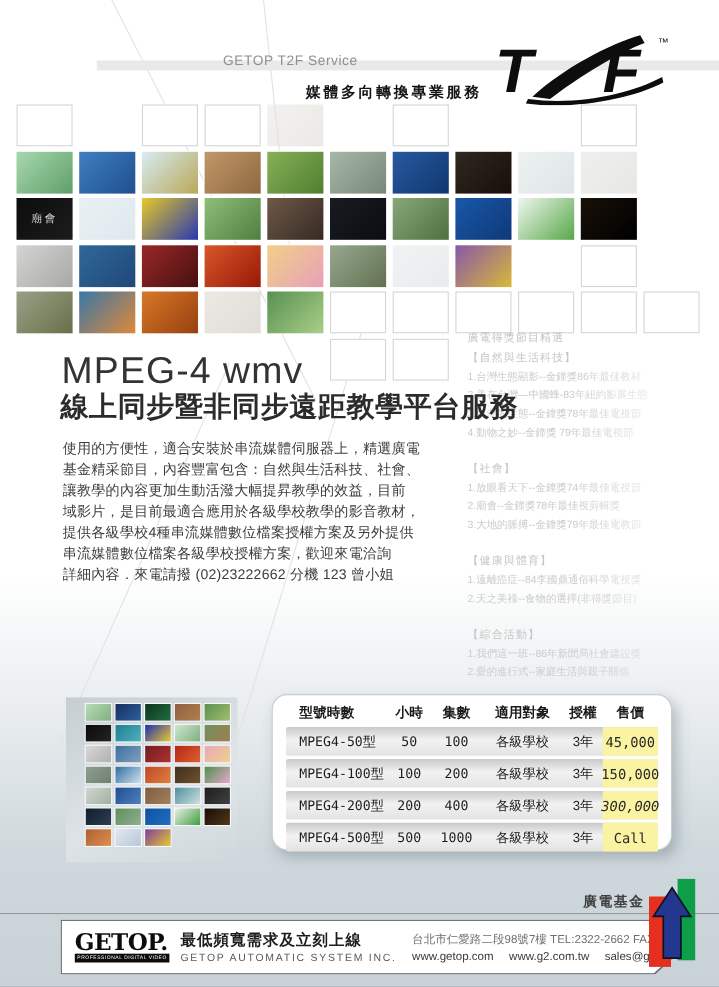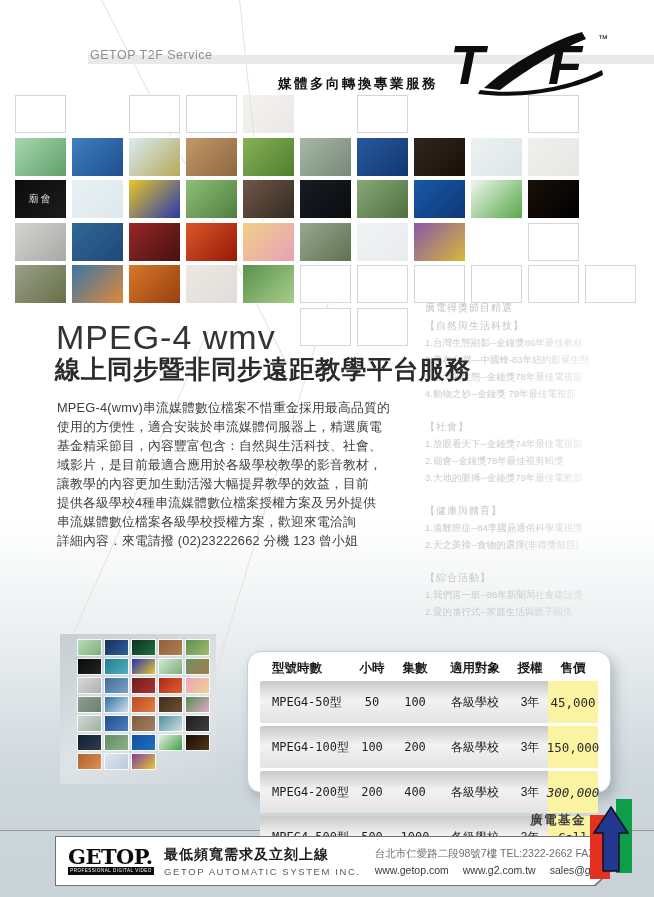--- a/index.html
+++ b/index.html
@@ -5,21 +5,21 @@
   html,body{margin:0;padding:0;background:#9aa2a6;}
   .page{position:relative;width:654px;height:897px;overflow:hidden;margin:0 auto;
     background:linear-gradient(180deg,#ffffff 0%,#ffffff 58%,#e9edef 72%,#cfd8dc 86%,#c8d2d7 100%);
     font-family:"Liberation Sans",sans-serif;}
   .diag{position:absolute;width:1px;background:#e2e2e2;transform-origin:top center;z-index:0}
   .d1{left:96px;top:-10px;height:420px;transform:rotate(-27deg)}
   .d2{left:238px;top:-10px;height:270px;transform:rotate(-6deg)}
   .d3{left:338px;top:270px;height:430px;transform:rotate(17deg)}
   .d4{left:208px;top:330px;height:380px;transform:rotate(24deg)}
   .band{position:absolute;left:88px;top:55px;width:566px;height:9px;background:#e9e9e9;z-index:1}
-  .svc{position:absolute;left:90px;top:48px;width:348px;text-align:left;font-size:12.5px;color:#8f8f8f;letter-spacing:.5px;z-index:2;white-space:nowrap}
+  .svc{position:absolute;left:90px;top:48px;width:348px;text-align:center;font-size:12.5px;color:#8f8f8f;letter-spacing:.5px;z-index:2;white-space:nowrap}
   .tagline{position:absolute;left:90px;top:75px;width:348px;text-align:right;font-size:13.5px;font-weight:bold;color:#141414;letter-spacing:2.5px;z-index:2;white-space:nowrap}
   .t2f{position:absolute;left:450px;top:30px;z-index:3}
   #mosaic .cell{position:absolute;z-index:1}
   .cell.empty{background:#fff;border:1px solid #d5d5d5;box-sizing:border-box}
   .cell.faint{opacity:.55}
   .cell.img{box-shadow:0 0 0 1px #fff}
   .cell-label{position:absolute;inset:0;display:flex;align-items:center;justify-content:center;font-size:10px;letter-spacing:2px}
   .title1{position:absolute;left:56px;top:318px;font-size:34px;color:#333;letter-spacing:1px;z-index:3;white-space:nowrap}
   .title2{position:absolute;left:55px;top:352px;font-size:25.5px;font-weight:bold;color:#2b2b2b;letter-spacing:.5px;z-index:3;white-space:nowrap}
   .body{position:absolute;left:57px;top:398px;z-index:2}
@@ -28,27 +28,27 @@
     -webkit-mask-image:linear-gradient(to right,#000 40%,rgba(0,0,0,0) 92%);
     mask-image:linear-gradient(to right,#000 40%,rgba(0,0,0,0) 92%)}
   .aw-head{font-size:10px;color:#c2c2c2;line-height:17px;white-space:nowrap;letter-spacing:1px}
   .aw-sec{margin-top:16px}
   .aw-sec.first{margin-top:1px}
   .aw-title{font-size:10px;color:#c6c6c6;line-height:17px;letter-spacing:1px;white-space:nowrap}
   .aw-item{font-size:9.5px;color:#cbcbcb;line-height:17px;white-space:nowrap}
   .mini-shadow{position:absolute;left:60px;top:634px;width:156px;height:150px;z-index:1;
     background:linear-gradient(150deg,#c6ced3 0%,#dde3e6 55%,rgba(240,243,244,0) 100%)}
   .mini-tile{position:absolute;z-index:2;box-shadow:0 0 0 1px rgba(255,255,255,.8)}
-  .table-card{position:absolute;left:247px;top:651px;width:364px;height:142px;background:#fff;border:1px solid #c8cdd0;
+  .table-card{position:absolute;left:247px;top:631px;width:364px;height:142px;background:#fff;border:1px solid #c8cdd0;
     border-radius:14px;box-shadow:4px 6px 12px rgba(80,100,110,.35);z-index:3;padding:6px 12px;box-sizing:border-box}
   .thead,.trow{display:grid;grid-template-columns:92px 40px 46px 74px 36px 50px}
   .thead{height:20px;align-items:center}
   .th{font-size:12.5px;font-weight:bold;color:#1a1a1a;text-align:center;white-space:nowrap}
   .th.c0{text-align:left;padding-left:12px}
-  .trow{height:42px;margin-top:3px;border-radius:2px;
+  .trow{height:26px;margin-top:3px;border-radius:2px;
     background:linear-gradient(180deg,#c9c9c9 0%,#f2f2f2 45%,#e3e3e3 100%)}
   .td{display:flex;align-items:center;justify-content:center;font-size:12px;color:#1c1c1c;white-space:nowrap}
   .td.c0{justify-content:flex-start;padding-left:12px;font-family:"DejaVu Sans Mono","Liberation Sans",sans-serif}
   .td.c1,.td.c2{font-family:"DejaVu Sans Mono",monospace}
   .price{font-family:"DejaVu Sans Mono",monospace;font-size:12.5px;color:#2a2a2a}
   .rule{position:absolute;left:0;top:830px;width:654px;height:1px;background:#97999b;z-index:2}
   .fbox-outer{position:absolute;left:55px;top:836px;width:572px;height:50px;background:#6f7275;z-index:3;
     clip-path:polygon(0 0,100% 0,100% 42%,94.5% 100%,0 100%)}
   .fbox{position:absolute;inset:1px;background:#fff;display:flex;align-items:center;gap:10px;overflow:hidden;
     padding:2px 10px 2px 12px;box-sizing:border-box;
@@ -136,25 +136,24 @@
       <div class="cell empty" style="left: 528px; top: 265px; width: 51px; height: 38px;"></div>
       <div class="cell empty" style="left: 585px; top: 265px; width: 51px; height: 38px;"></div>
       <div class="cell empty" style="left: 300px; top: 307.5px; width: 51px; height: 38px;"></div>
       <div class="cell empty" style="left: 357px; top: 307.5px; width: 51px; height: 38px;"></div>
     </div>
 
   <div class="title1">MPEG-4 wmv</div>
   <div class="title2">線上同步暨非同步遠距教學平台服務</div>
 
   <div id="body" class="body">
-      <div class="bline">MPEG-4(wmv)串流媒體數位檔案不惜重金採用最高品質的</div>
       <div class="bline">使用的方便性，適合安裝於串流媒體伺服器上，精選廣電</div>
       <div class="bline">基金精采節目，內容豐富包含：自然與生活科技、社會、</div>
+      <div class="bline">讓教學的內容更加生動活潑大幅提昇教學的效益，目前</div>
       <div class="bline">域影片，是目前最適合應用於各級學校教學的影音教材，</div>
-      <div class="bline">讓教學的內容更加生動活潑大幅提昇教學的效益，目前</div>
       <div class="bline">提供各級學校4種串流媒體數位檔案授權方案及另外提供</div>
       <div class="bline">串流媒體數位檔案各級學校授權方案，歡迎來電洽詢</div>
       <div class="bline">詳細內容．來電請撥 (02)23222662 分機 123 曾小姐</div>
     </div>
 
   <div id="awards" class="awards">
       <div class="aw-head">廣電得獎節目精選</div>
       <div class="aw-sec first">
         <div class="aw-title">【自然與生活科技】</div>
         <div class="aw-item">1.台灣生態顯影--金鐘獎86年最佳教材</div>

